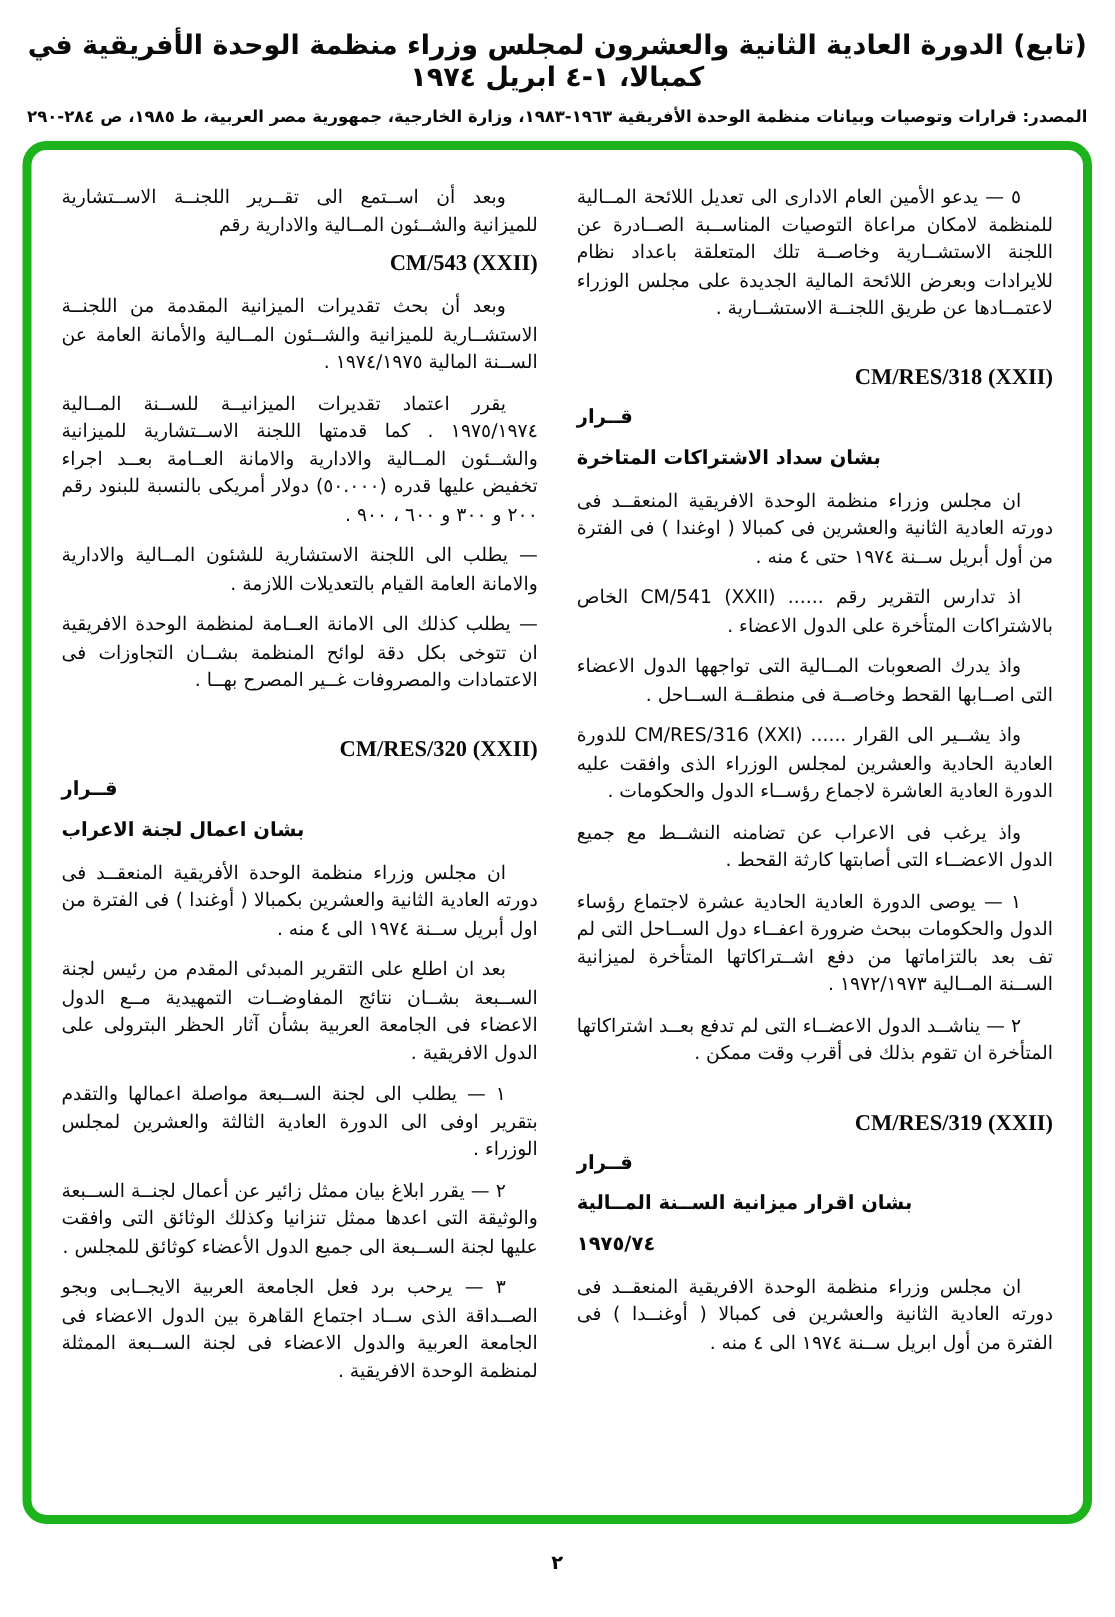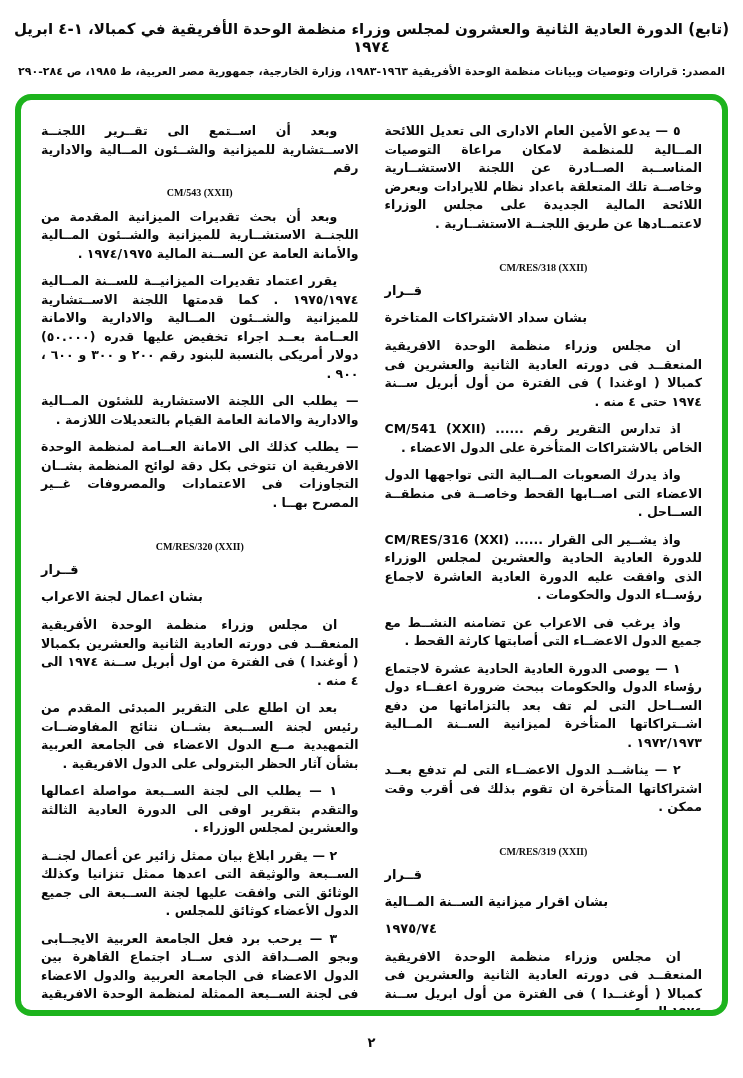--- a/index.html
+++ b/index.html
@@ -2,41 +2,41 @@
 <html lang="ar"><head>
 <meta charset="utf-8">
 <style>
   html,body{margin:0;padding:0;}
   body{
     width:743px;height:1078px;position:relative;overflow:hidden;
     background:#ffffff;color:#0a0a0a;
     font-family:"DejaVu Sans",sans-serif;
   }
   .header{position:absolute;top:20px;left:0;right:0;text-align:center;direction:rtl;}
-  .header-title{font-size:15px;font-weight:bold;letter-spacing:.2px;}
+  .header-title{font-size:18px;font-weight:bold;letter-spacing:.2px;}
   .header-source{font-size:11px;font-weight:bold;margin-top:9px;}
   .frame{
     position:absolute;left:15px;top:94px;width:713px;height:922px;
     border:6px solid #1db31d;border-radius:16px;box-sizing:border-box;
     background:#ffffff;
   }
   .cols{
     display:flex;gap:26px;direction:rtl;
     padding:22px 20px 0 20px;height:100%;box-sizing:border-box;overflow:hidden;
   }
   .col{flex:1;min-width:0;direction:rtl;}
   .para,.para-flush{
-    font-size:12.5px;font-weight:bold;line-height:1.48;
+    font-size:12.5px;font-weight:normal;line-height:1.48;
     text-align:justify;margin:0 0 9px 0;
   }
   .para{text-indent:1.7em;}
   .para-flush{text-indent:0;}
   .ref{
-    direction:ltr;text-align:center;unicode-bidi:embed;
-    font-family:"Liberation Serif",serif;font-weight:bold;font-size:10px;
+    direction:ltr;text-align:right;unicode-bidi:embed;
+    font-family:"Liberation Serif",serif;font-weight:bold;font-size:15px;
     margin:2px 0 10px 0;
   }
   .gap-top{margin-top:29px;}
   .hc{
     text-align:left;font-weight:bold;font-size:13px;
     margin:3px 0 12px 0;
   }
   .footer-page{
     position:absolute;top:1035px;left:0;right:0;text-align:center;
     font-size:13px;font-weight:bold;

